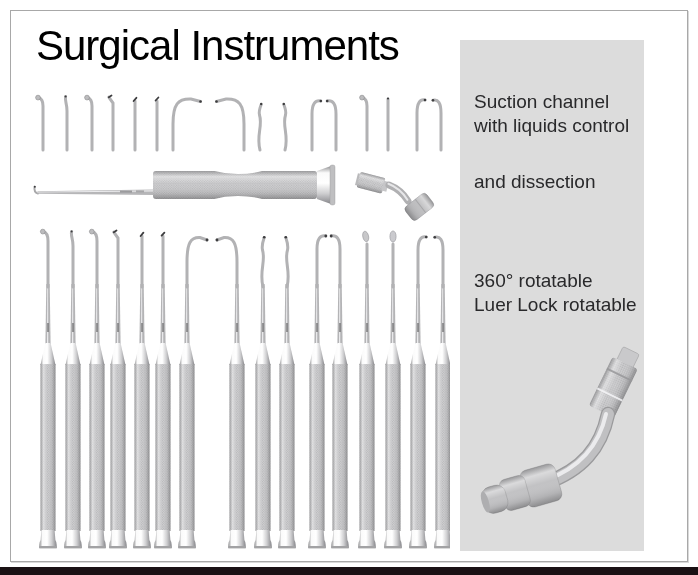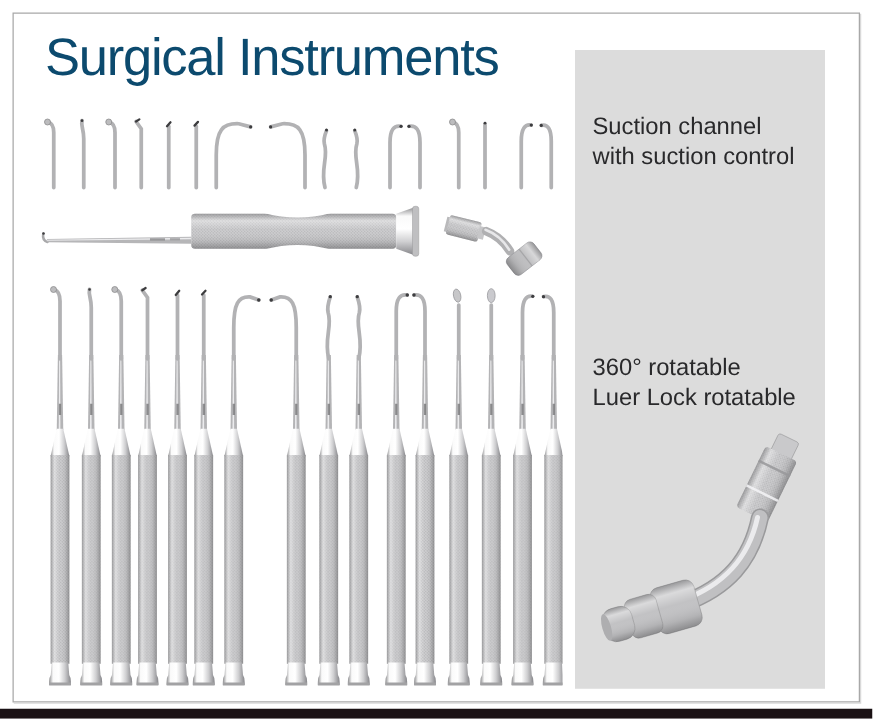--- a/index.html
+++ b/index.html
@@ -9,32 +9,32 @@
   }
   .frame{
     position:absolute;left:10px;top:10px;width:678px;height:552px;
     border:1px solid #a8a8a8;box-shadow:1px 1px 0 #d9d9d9;box-sizing:border-box;
   }
   .footbar{
     position:absolute;left:0;top:567px;width:698px;height:8px;background:#1a1114;
   }
   .title{
     position:absolute;left:36px;top:24px;font-size:42px;line-height:1.05;
-    letter-spacing:-1px;color:#0c4a6e;white-space:nowrap;
+    letter-spacing:-1px;color:#000000;white-space:nowrap;
   }
   .panel{
-    position:absolute;left:460px;top:40px;width:200px;height:511px;background:#dcdcdc;
+    position:absolute;left:460px;top:40px;width:184px;height:511px;background:#dcdcdc;
   }
   .note{
     position:absolute;left:14px;width:182px;font-size:19px;line-height:24px;color:#29292b;
   }
   .note span{display:block;}
   .note1{top:50px}
   .note2{top:130px}
-  .note3{top:243px}
+  .note3{top:229px}
   .main-photo{position:absolute;left:20px;top:85px;}
   .panel-photo{position:absolute;left:0px;top:298px;}
   .tip{fill:none;stroke:#b2b2b4;stroke-width:3;stroke-linecap:round;}
   .tip2{fill:none;stroke:#a8a8aa;stroke-width:2;stroke-linecap:round;}
   .dk{fill:none;stroke:#3d3d3f;stroke-width:1.8;stroke-linecap:round;}
   .ball{fill:#bcbcbe;stroke:#88888a;stroke-width:0.6;}
   .dot{fill:#3d3d3f;}
 </style>
 </head>
 <body>
@@ -87,23 +87,24 @@
   </defs>
 </svg>
 
 <div class="frame"></div>
 
 <div class="title">Surgical Instruments</div>
 
 <div class="panel">
   <div class="note note1">
     <span>Suction channel</span>
-    <span>with suction control</span>
+    <span>with liquids control</span>
   </div>
   <div class="note note2">
+    <span>and dissection</span>
   </div>
   <div class="note note3">
     <span>360° rotatable</span>
     <span>Luer Lock rotatable</span>
   </div>
 
   <svg class="panel-photo" width="200" height="185" viewBox="0 0 200 185">
     <g transform="translate(12,6)">
       <g transform="rotate(26 140 46)">
         <rect x="131" y="2" width="18" height="16" rx="2" fill="#c9c9cb" stroke="#9a9a9c" stroke-width="0.5"></rect>

